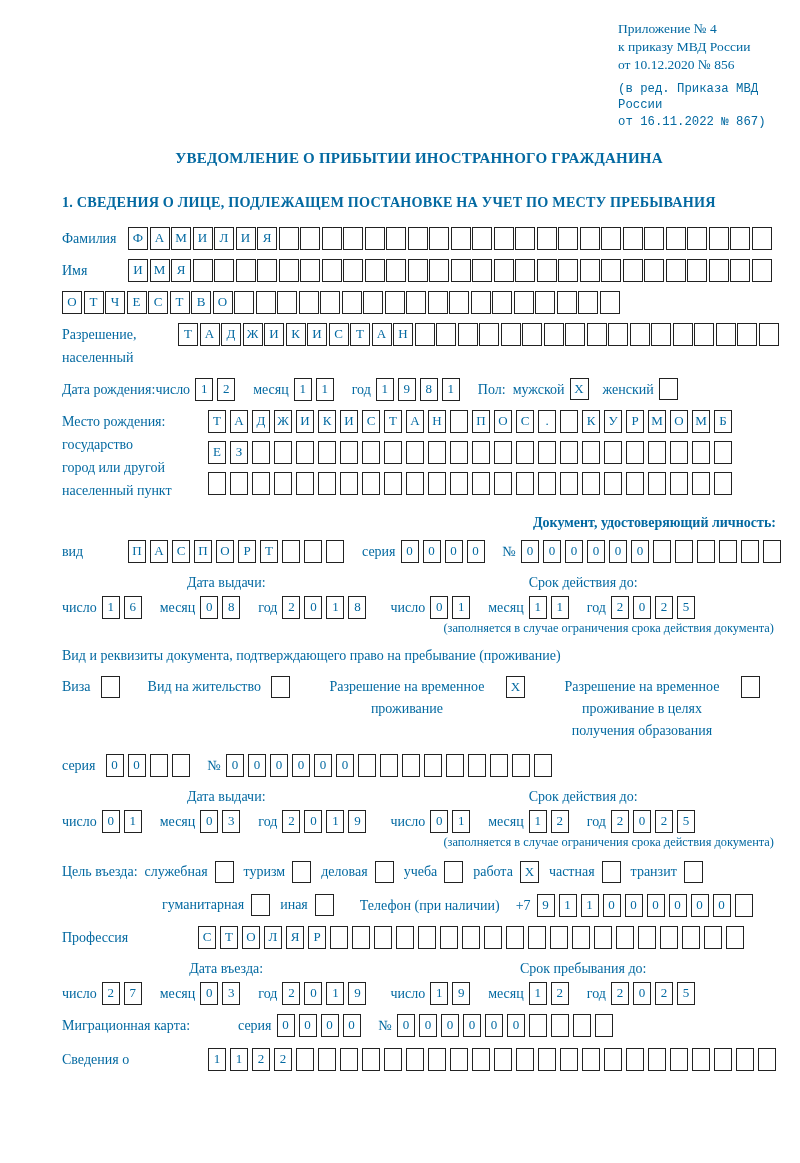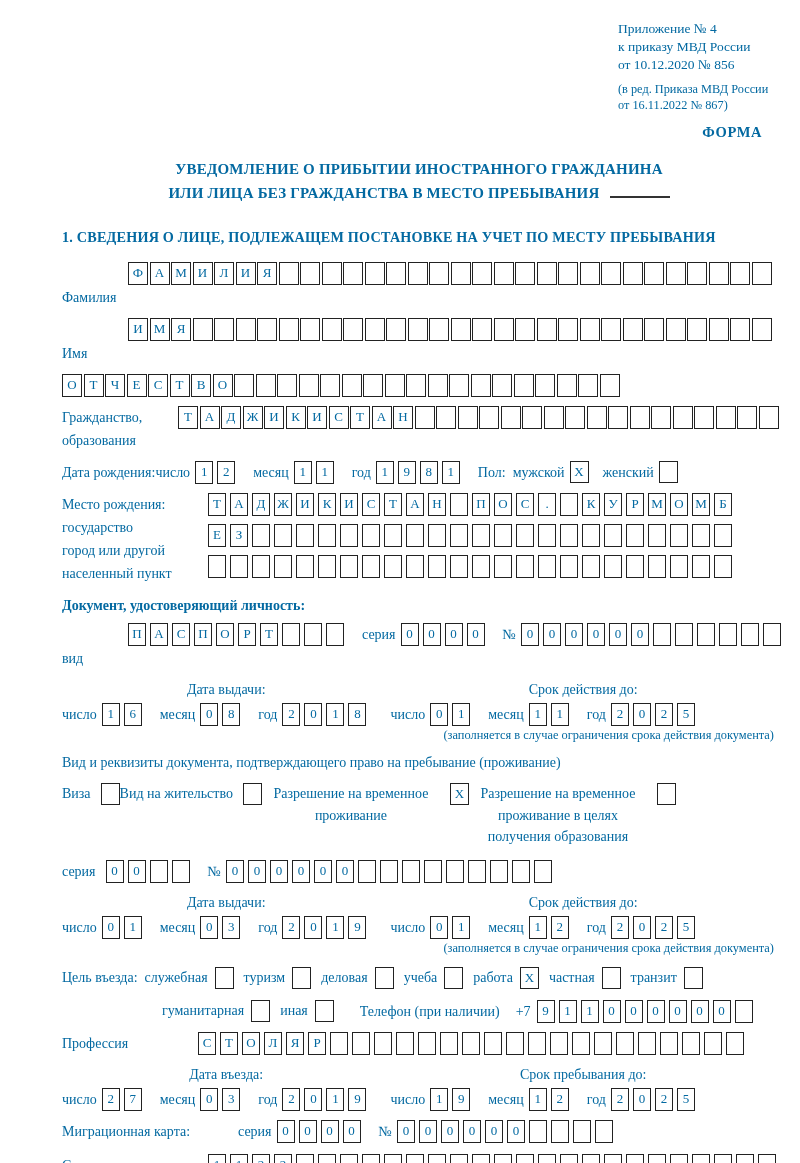--- a/index.html
+++ b/index.html
@@ -3,55 +3,55 @@
 <meta charset="utf-8">
 <style>
   html,body{margin:0;padding:0;background:#e8e8e8;}
   .page{
     width:800px;height:1163px;box-sizing:border-box;background:#ffffff;
     padding:20px 24px 0 62px;margin:0 auto;overflow:hidden;
     font-family:"Liberation Serif","DejaVu Serif",serif;font-size:14px;color:#0369a1;
   }
   
   .appendix{margin-left:556px;line-height:1.35;font-size:13.5px;}
-  .appendix .small{font-size:12.3px;}
+  .appendix .small{font-size:12.3px;font-family:Liberation Mono, monospace;}
   .appendix .gap{margin-top:6px;}
   .forma{text-align:right;padding-right:14px;font-weight:bold;margin-top:10px;font-size:14.5px;letter-spacing:.6px;}
   .title{text-align:center;font-weight:bold;font-size:15px;margin-top:16px;line-height:1.6;letter-spacing:.2px;}
   .blank-line{display:inline-block;width:60px;height:4px;border-bottom:2px solid #333;margin-left:10px;}
   .sect{font-weight:bold;margin-top:24px;font-size:14.2px;letter-spacing:.2px;}
   
   .row{display:flex;align-items:flex-start;margin-top:9px;flex-wrap:nowrap;}
   .lbl{flex-shrink:0;line-height:23px;}
-  .w66{width:66px;margin-top:24px;}.w116{width:116px;}.w136{width:136px;}.w146{width:146px;}.w150{width:150px;}
+  .w66{width:66px;}.w116{width:116px;}.w136{width:136px;}.w146{width:146px;}.w150{width:150px;}
   .multi div{line-height:23px;}
   
   .boxes{display:flex;flex-wrap:nowrap;flex-shrink:0;}
   .bx{display:inline-block;box-sizing:border-box;width:20px;height:23px;border:1.6px solid #222;
       margin-right:1.5px;text-align:center;font-size:13px;line-height:20px;background:#fff;flex-shrink:0;}
   .sp .bx{width:18px;margin-right:4px;}
   .cb{display:inline-block;box-sizing:border-box;width:19px;height:22px;border:1.6px solid #222;
       text-align:center;font-size:13px;line-height:19px;background:#fff;flex-shrink:0;}
   .stack{display:flex;flex-direction:column;}
   .stack .boxes{margin-bottom:8px;}
   
   .dfl{margin:0 5px 0 14px;line-height:23px;flex-shrink:0;}
   .dline{display:flex;align-items:flex-start;margin-top:3px;}
   .dline .dfl:first-child{margin-left:0;}
   .dates-row{display:flex;margin-top:10px;}
   .dcol-l{width:46%;}
   .dcol-r{flex:1;}
   .dhead{text-align:center;line-height:20px;}
-  .center-b{text-align:left;font-weight:bold;margin-top:12px;}
+  .center-b{text-align:right;font-weight:bold;margin-top:12px;}
   .note{font-size:12.4px;margin-top:2px;}
   .note.right{text-align:right;padding-right:2px;}
   .plain{margin-top:9px;line-height:1.5;}
   
   .opt-row{display:flex;align-items:flex-start;margin-top:10px;}
-  .opt{display:flex;align-items:flex-start;margin-right:0;}
+  .opt{display:flex;align-items:flex-start;margin-right:28px;}
   .olbl{margin-right:10px;line-height:22px;flex-shrink:0;}
   .olbl.c{text-align:center;line-height:1.55;width:178px;flex-shrink:1;}
   
   .purpose-row{display:flex;align-items:flex-start;margin-top:11px;flex-wrap:nowrap;}
   .purpose-row.indent{padding-left:100px;}
   .pi{display:flex;align-items:flex-start;margin-right:10px;flex-shrink:0;}
   .plbl{margin-right:7px;line-height:22px;}
   .phpre{margin:0 6px 0 10px;line-height:23px;flex-shrink:0;}
 </style>
 </head>
@@ -60,27 +60,23 @@
 <div class="page">
 
   <div class="appendix">
     <div>Приложение № 4</div>
     <div>к приказу МВД России</div>
     <div>от 10.12.2020 № 856</div>
     <div class="small gap">(в ред. Приказа МВД России</div>
     <div class="small">от 16.11.2022 № 867)</div>
   </div>
 
-  <div class="forma">ФОРМА</div>
 
   <div class="title">
     <div>УВЕДОМЛЕНИЕ О ПРИБЫТИИ ИНОСТРАННОГО ГРАЖДАНИНА</div>
-    <div>
-      <span>ИЛИ ЛИЦА БЕЗ ГРАЖДАНСТВА В МЕСТО ПРЕБЫВАНИЯ</span><span class="blank-line"></span>
-    </div>
   </div>
 
   <div class="sect">1. СВЕДЕНИЯ О ЛИЦЕ, ПОДЛЕЖАЩЕМ ПОСТАНОВКЕ НА УЧЕТ ПО МЕСТУ ПРЕБЫВАНИЯ</div>
 
   <div class="row" style="margin-top:16px;">
     <span class="lbl w66">Фамилия</span>
     <span class="boxes">
         <span class="bx">Ф</span>
         <span class="bx">А</span>
         <span class="bx">М</span>
@@ -176,22 +172,22 @@
         <span class="bx">&nbsp;</span>
         <span class="bx">&nbsp;</span>
         <span class="bx">&nbsp;</span>
         <span class="bx">&nbsp;</span>
         <span class="bx">&nbsp;</span>
       </span>
   </div>
 
   <div class="row">
     <span class="lbl w116 multi">
-      <div>Гражданство,</div>
-      <div>образования</div>
+      <div>Разрешение,</div>
+      <div>населенный</div>
     </span>
     <span class="boxes">
         <span class="bx">Т</span>
         <span class="bx">А</span>
         <span class="bx">Д</span>
         <span class="bx">Ж</span>
         <span class="bx">И</span>
         <span class="bx">К</span>
         <span class="bx">И</span>
         <span class="bx">С</span>

